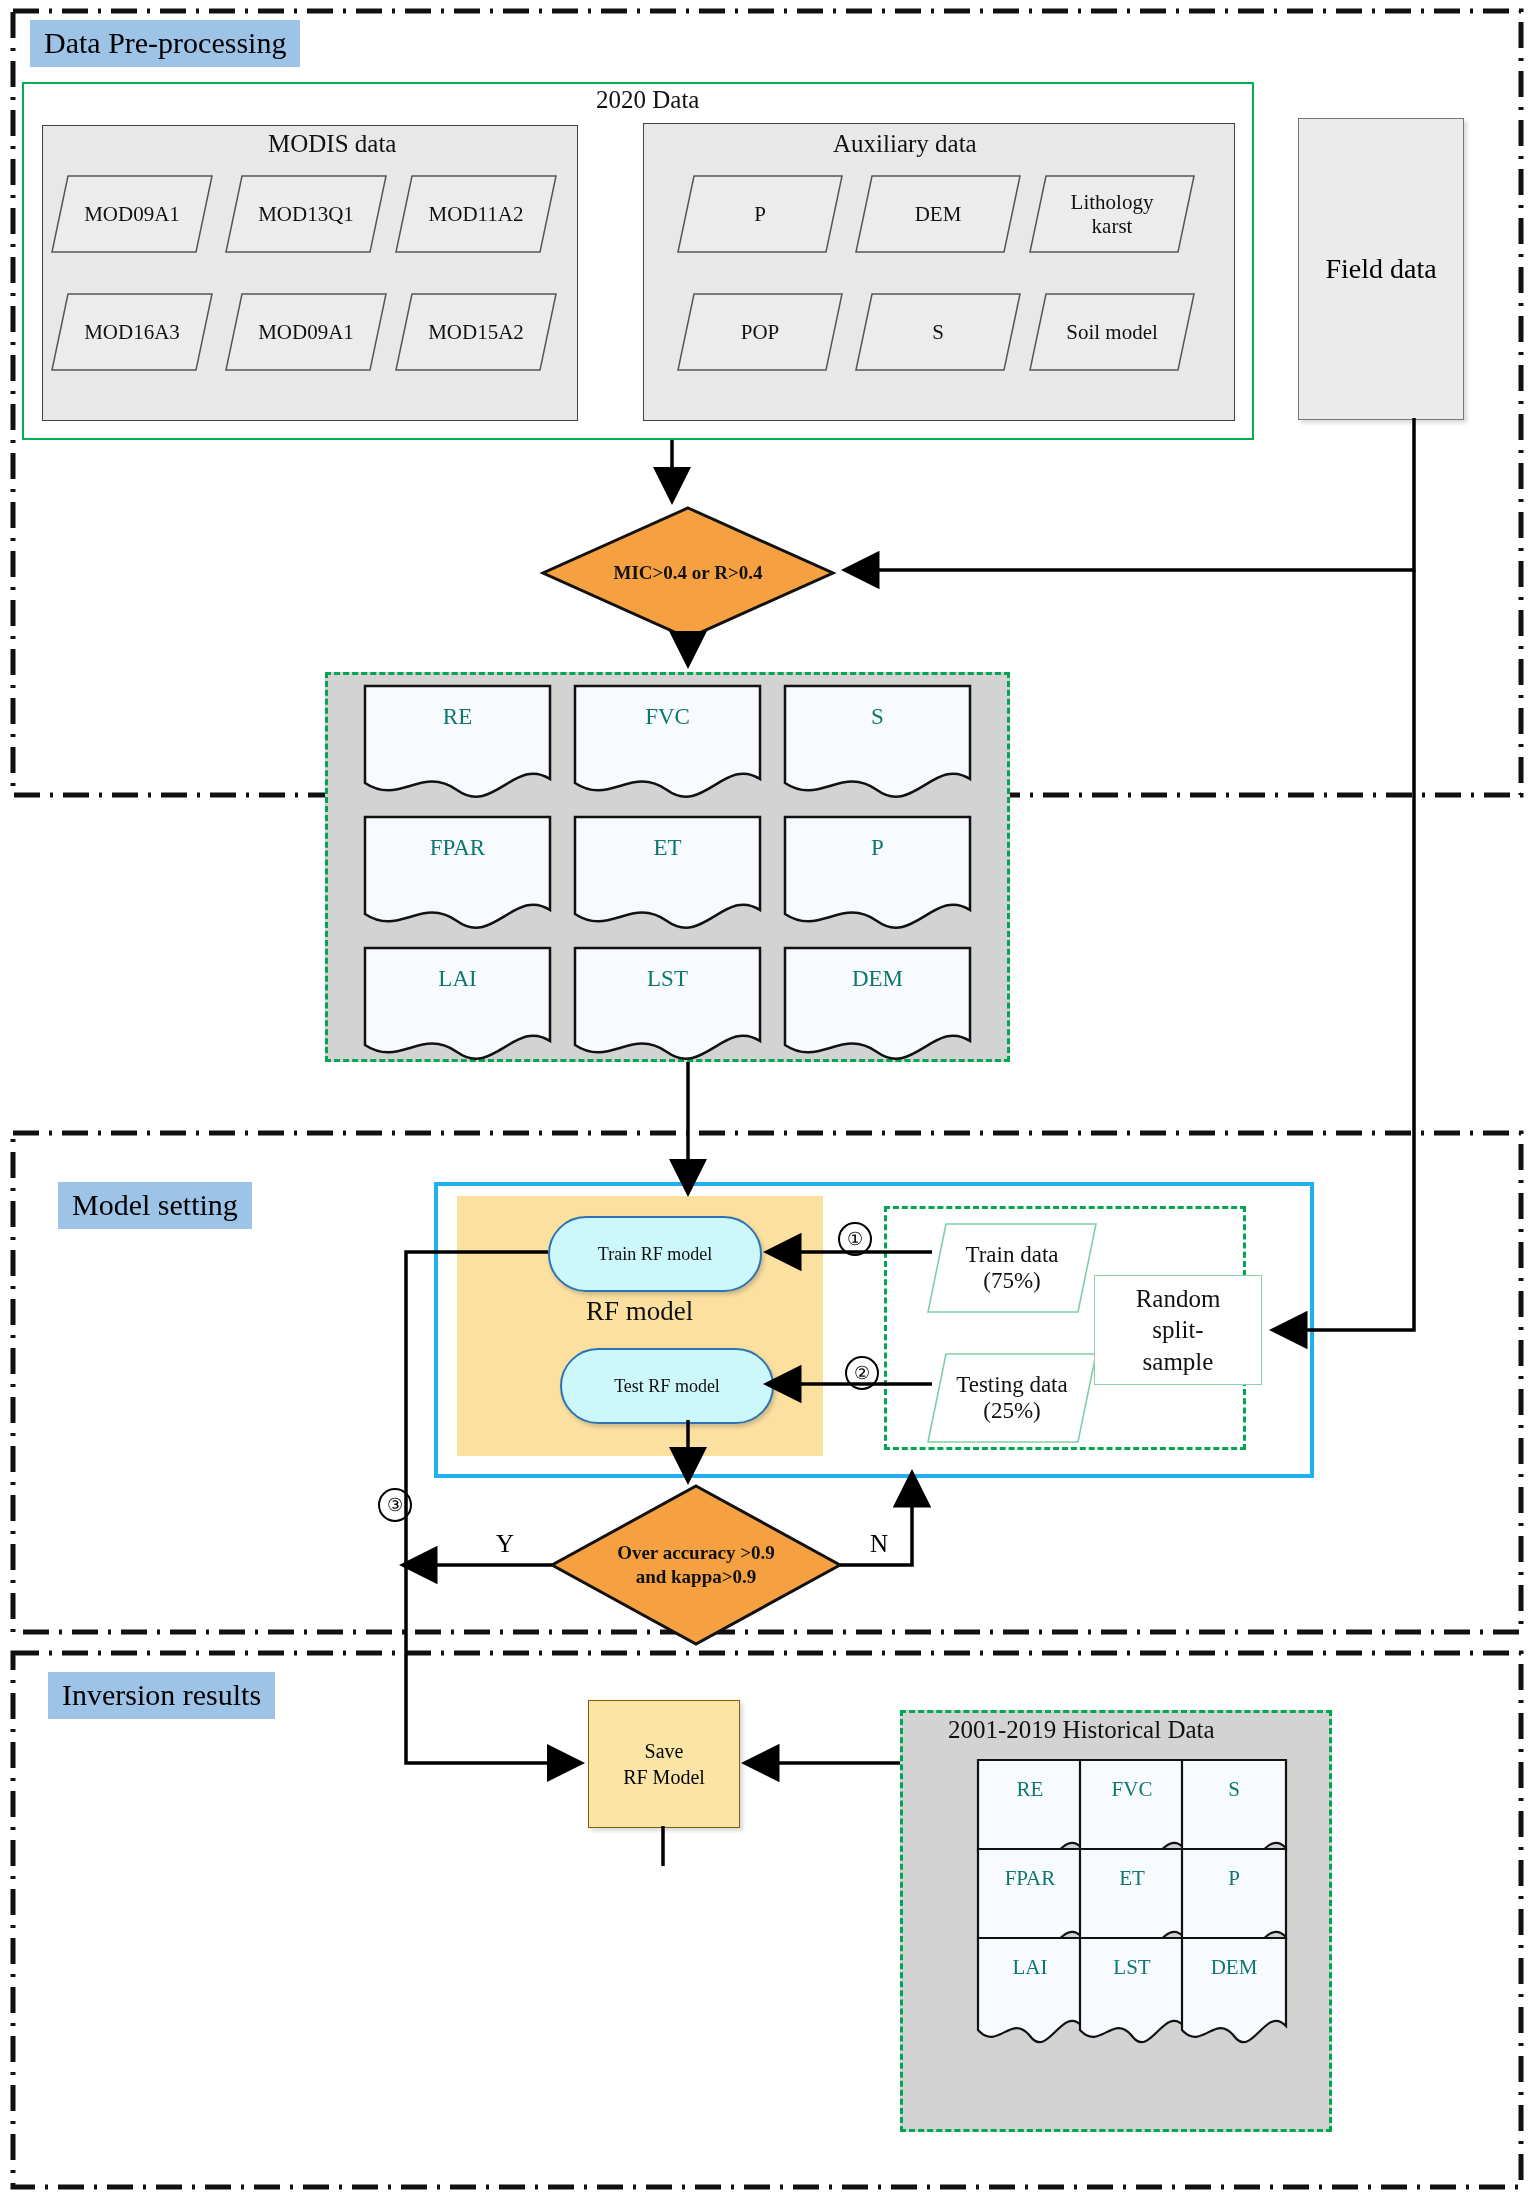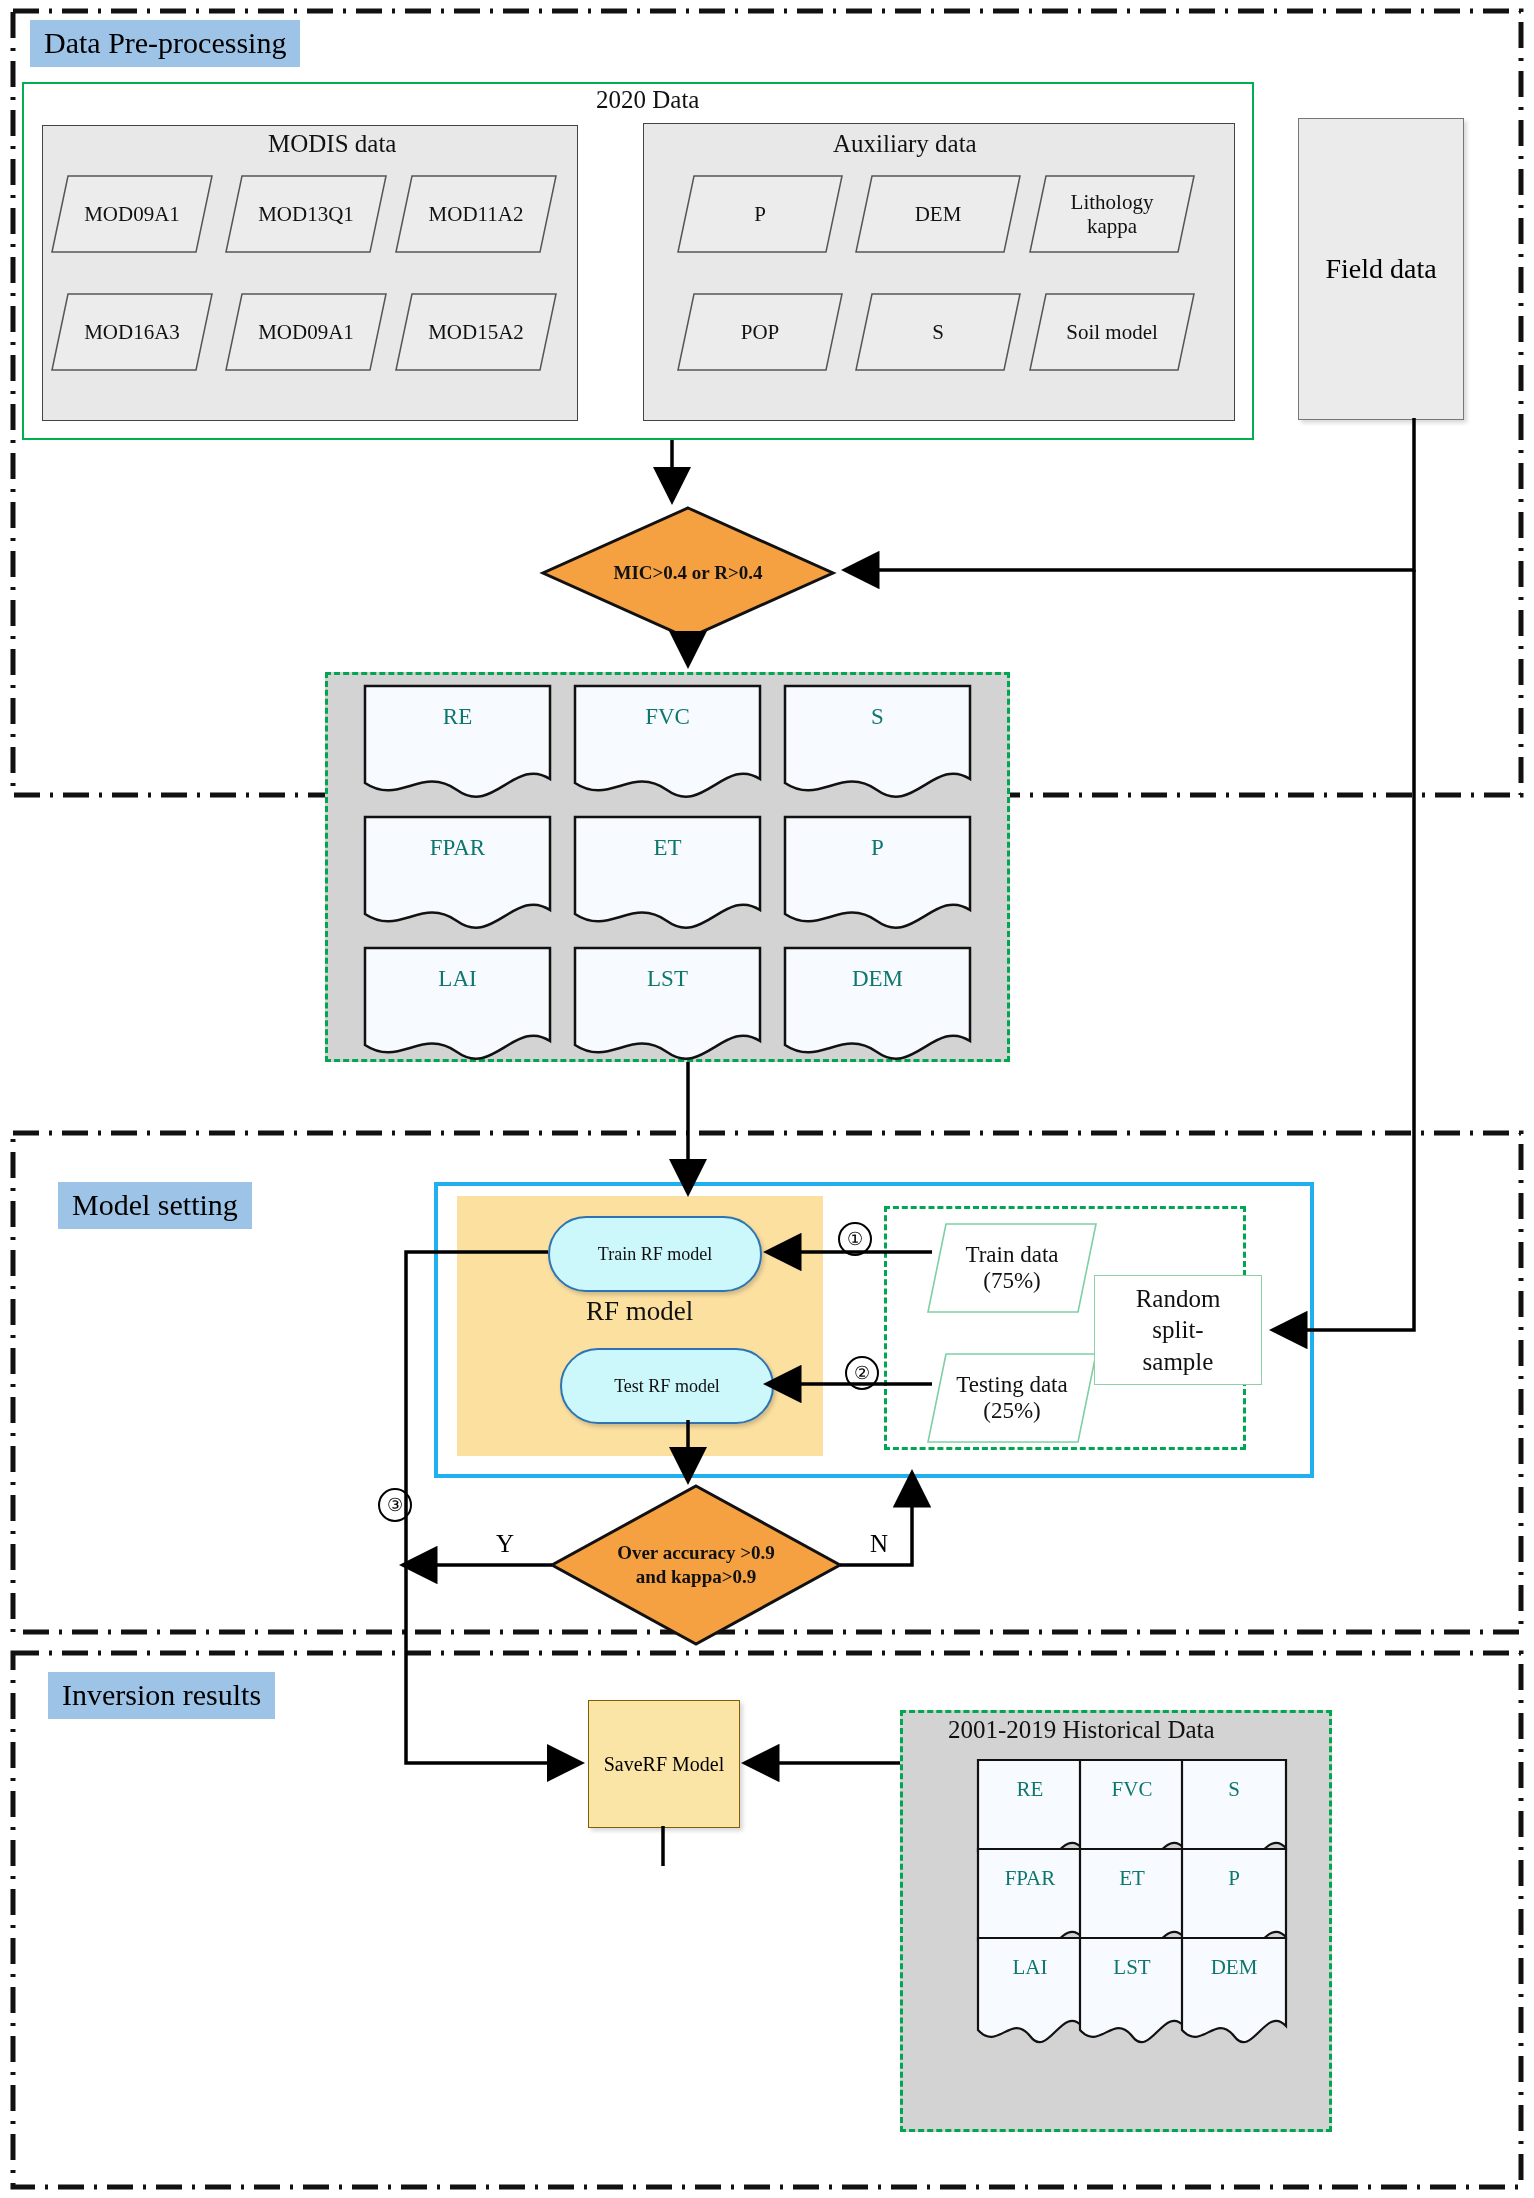--- a/index.html
+++ b/index.html
@@ -47,21 +47,21 @@
   
   .stadium{position:absolute;background:#ccf7fb;border:2px solid #2e74b5;
     border-radius:40px;display:flex;align-items:center;justify-content:center;
     font-size:18px;color:#111;box-shadow:2px 3px 4px rgba(0,0,0,.18);}
 
   .field-box{position:absolute;background:#ebebeb;border:1.5px solid #777;
     display:flex;align-items:center;justify-content:center;font-size:28px;
     box-shadow:3px 3px 4px rgba(0,0,0,.15);}
 
   .save-box{position:absolute;background:#fbe5a6;border:1.5px solid #7f6000;
-    display:flex;align-items:center;justify-content:center;flex-direction:row;
+    display:flex;align-items:center;justify-content:center;flex-direction:column;
     font-size:20px;line-height:1.3;text-align:center;
     box-shadow:3px 3px 4px rgba(0,0,0,.15);}
 
   .result-box{position:absolute;background:#fe0000;border:1.5px solid #000;
     display:flex;align-items:center;justify-content:center;flex-direction:column;
     font-size:25px;line-height:1.35;text-align:center;color:#000;}
 
   .rf-panel{position:absolute;background:#fbe0a0;}
   .rf-outer{position:absolute;border:4px solid #20b0f0;background:transparent;}
   .rf-title{position:absolute;font-size:27px;color:#111;white-space:nowrap;}
@@ -160,21 +160,21 @@
     <svg viewBox="0 0 164 76" preserveAspectRatio="none">
       <polygon points="16,0 164,0 148,76 0,76" fill="#ececec" stroke="#555" stroke-width="1.5"></polygon>
     </svg>
       <span>DEM</span>
   </div>
   <div class="para" style="left:1030px;top:176px;width:164px;height:76px;">
     <svg viewBox="0 0 164 76" preserveAspectRatio="none">
       <polygon points="16,0 164,0 148,76 0,76" fill="#ececec" stroke="#555" stroke-width="1.5"></polygon>
     </svg>
       <span style="white-space:pre-line;">Lithology
-kappa</span>
+karst</span>
   </div>
   <div class="para" style="left:678px;top:294px;width:164px;height:76px;">
     <svg viewBox="0 0 164 76" preserveAspectRatio="none">
       <polygon points="16,0 164,0 148,76 0,76" fill="#ececec" stroke="#555" stroke-width="1.5"></polygon>
     </svg>
       <span>POP</span>
   </div>
   <div class="para" style="left:856px;top:294px;width:164px;height:76px;">
     <svg viewBox="0 0 164 76" preserveAspectRatio="none">
       <polygon points="16,0 164,0 148,76 0,76" fill="#ececec" stroke="#555" stroke-width="1.5"></polygon>

